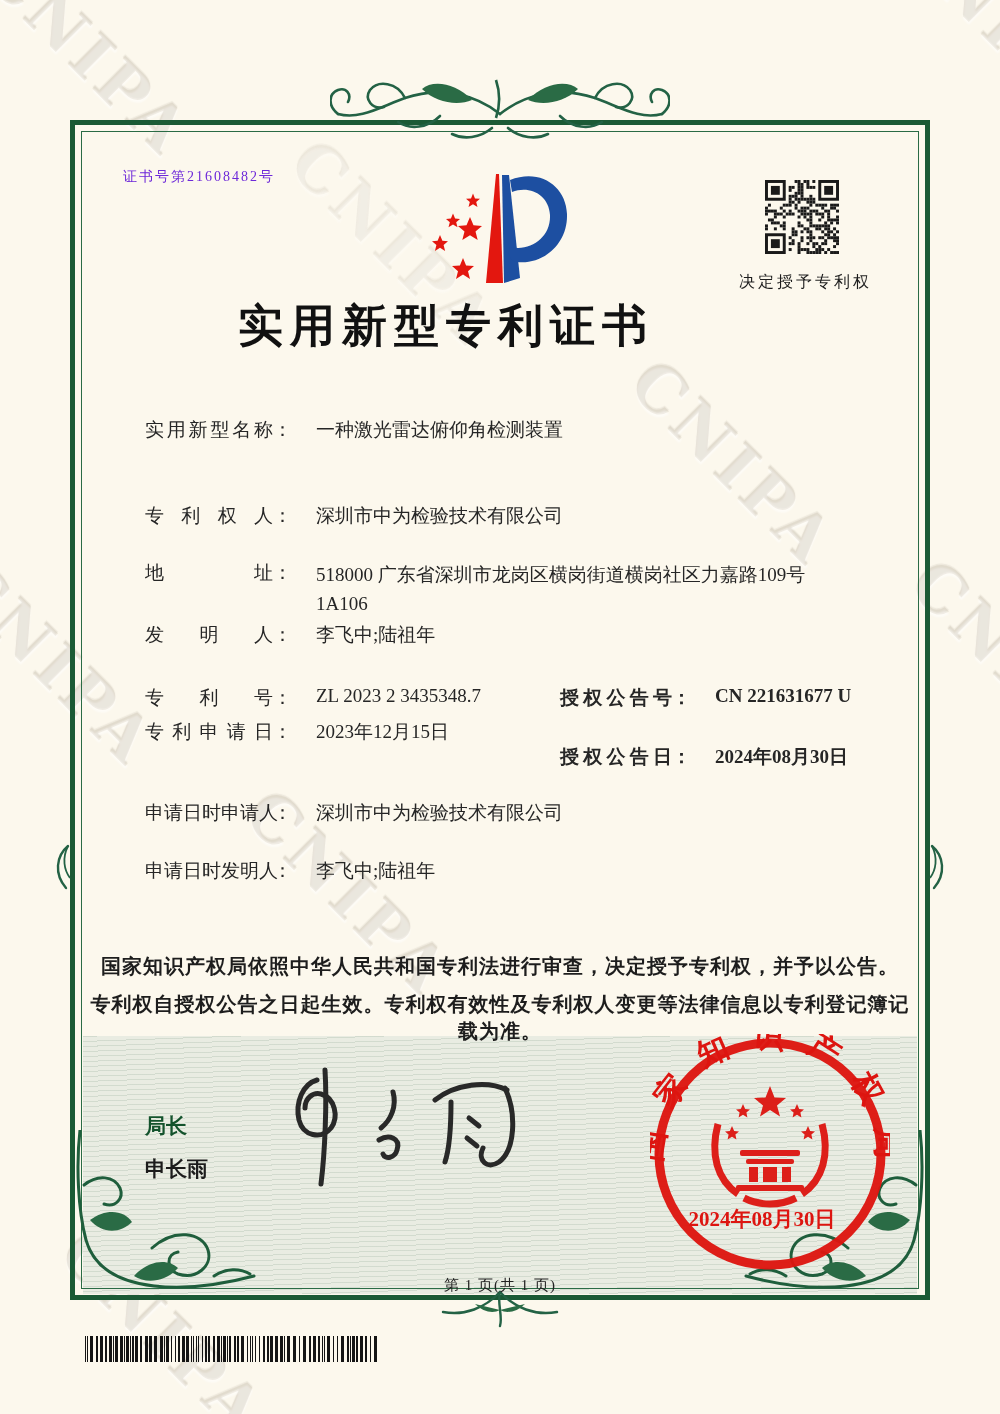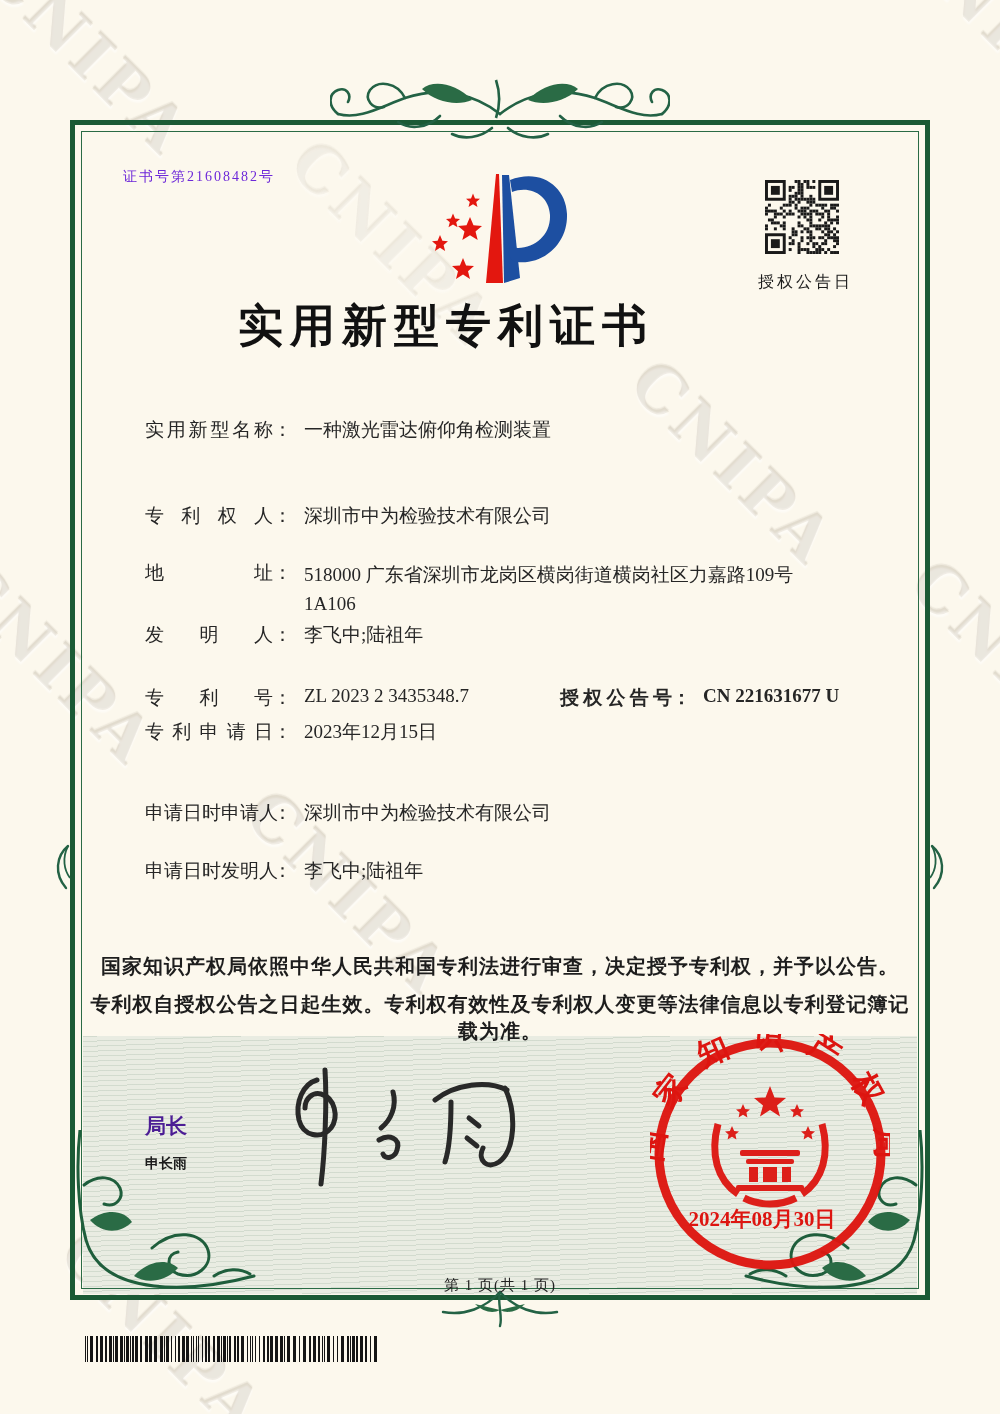--- a/index.html
+++ b/index.html
@@ -60,37 +60,37 @@
     display:inline-block;width:128px;
     text-align:justify;text-align-last:justify;
     vertical-align:top;
   }
   .flabel-r{
     display:inline-block;width:112px;
     text-align:justify;text-align-last:justify;
     vertical-align:top;
   }
   .colon{display:inline-block;vertical-align:top;}
-  .fvalue{display:inline-block;margin-left:12px;vertical-align:top;white-space:normal;}
+  .fvalue{display:inline-block;margin-left:24px;vertical-align:top;white-space:normal;}
   .fvalue-block{width:620px;line-height:29px;}
   
   .stmt{
     position:absolute;left:90px;width:820px;text-align:center;
     font-size:20px;font-weight:bold;color:#1d1d1d;letter-spacing:1px;
   }
   
   .director-title{
     position:absolute;left:145px;top:1112px;
     font-family:"Liberation Sans","DejaVu Sans",sans-serif;
-    font-weight:bold;font-size:21px;color:#4c1d95;
+    font-weight:bold;font-size:21px;color:#14532d;
   }
   .director-name{
     position:absolute;left:145px;top:1155px;
     font-family:"Liberation Sans","DejaVu Sans",sans-serif;
-    font-weight:bold;font-size:14px;color:#1c1c1c;
+    font-weight:bold;font-size:21px;color:#1c1c1c;
   }
   .signature{position:absolute;left:255px;top:1062px;}
   .seal{position:absolute;left:650px;top:1034px;}
   .page-num{
     position:absolute;left:70px;top:1276px;width:860px;text-align:center;
     font-size:15px;color:#222;letter-spacing:1px;
   }
   .barcode{position:absolute;left:85px;top:1336px;}
 </style>
 </head>
@@ -391,21 +391,21 @@
       <rect x="71.04" y="59.20" width="2.96" height="2.96" fill="#1a1a1a"></rect>
       <rect x="71.04" y="62.16" width="2.96" height="2.96" fill="#1a1a1a"></rect>
       <rect x="71.04" y="71.04" width="2.96" height="2.96" fill="#1a1a1a"></rect>
       <rect x="1.48" y="1.48" width="17.759999999999998" height="17.759999999999998" fill="none" stroke="#1a1a1a" stroke-width="2.96"></rect>
       <rect x="5.92" y="5.92" width="8.879999999999999" height="8.879999999999999" fill="#1a1a1a"></rect>
       <rect x="54.76" y="1.48" width="17.759999999999998" height="17.759999999999998" fill="none" stroke="#1a1a1a" stroke-width="2.96"></rect>
       <rect x="59.2" y="5.92" width="8.879999999999999" height="8.879999999999999" fill="#1a1a1a"></rect>
       <rect x="1.48" y="54.76" width="17.759999999999998" height="17.759999999999998" fill="none" stroke="#1a1a1a" stroke-width="2.96"></rect>
       <rect x="5.92" y="59.2" width="8.879999999999999" height="8.879999999999999" fill="#1a1a1a"></rect>
     </svg>
-  <div class="qr-caption">授权公告日</div>
+  <div class="qr-caption">决定授予专利权</div>
 
   <div class="title">实用新型专利证书</div>
 
   <div class="frow" style="top:417px;">
     <span class="flabel">实用新型名称</span><span class="colon">：</span><span class="fvalue">一种激光雷达俯仰角检测装置</span>
   </div>
 
   <div class="frow" style="top:503px;">
     <span class="flabel">专利权人</span><span class="colon">：</span><span class="fvalue">深圳市中为检验技术有限公司</span>
   </div>
@@ -423,20 +423,23 @@
 
   <div class="frow" style="top:685px;">
     <span class="flabel">专利号</span><span class="colon">：</span><span class="fvalue">ZL 2023 2 3435348.7</span>
   </div>
   <div class="frow-right" style="top:685px;">
     <span class="flabel-r">授权公告号</span><span class="colon">：</span><span class="fvalue">CN 221631677 U</span>
   </div>
 
   <div class="frow" style="top:719px;">
     <span class="flabel">专利申请日</span><span class="colon">：</span><span class="fvalue">2023年12月15日</span>
+  </div>
+  <div class="frow-right" style="top:744px;">
+    <span class="flabel-r">授权公告日</span><span class="colon">：</span><span class="fvalue">2024年08月30日</span>
   </div>
 
   <div class="frow" style="top:800px;">
     <span class="flabel">申请日时申请人</span><span class="colon">：</span><span class="fvalue">深圳市中为检验技术有限公司</span>
   </div>
 
   <div class="frow" style="top:858px;">
     <span class="flabel">申请日时发明人</span><span class="colon">：</span><span class="fvalue">李飞中;陆祖年</span>
   </div>
 

